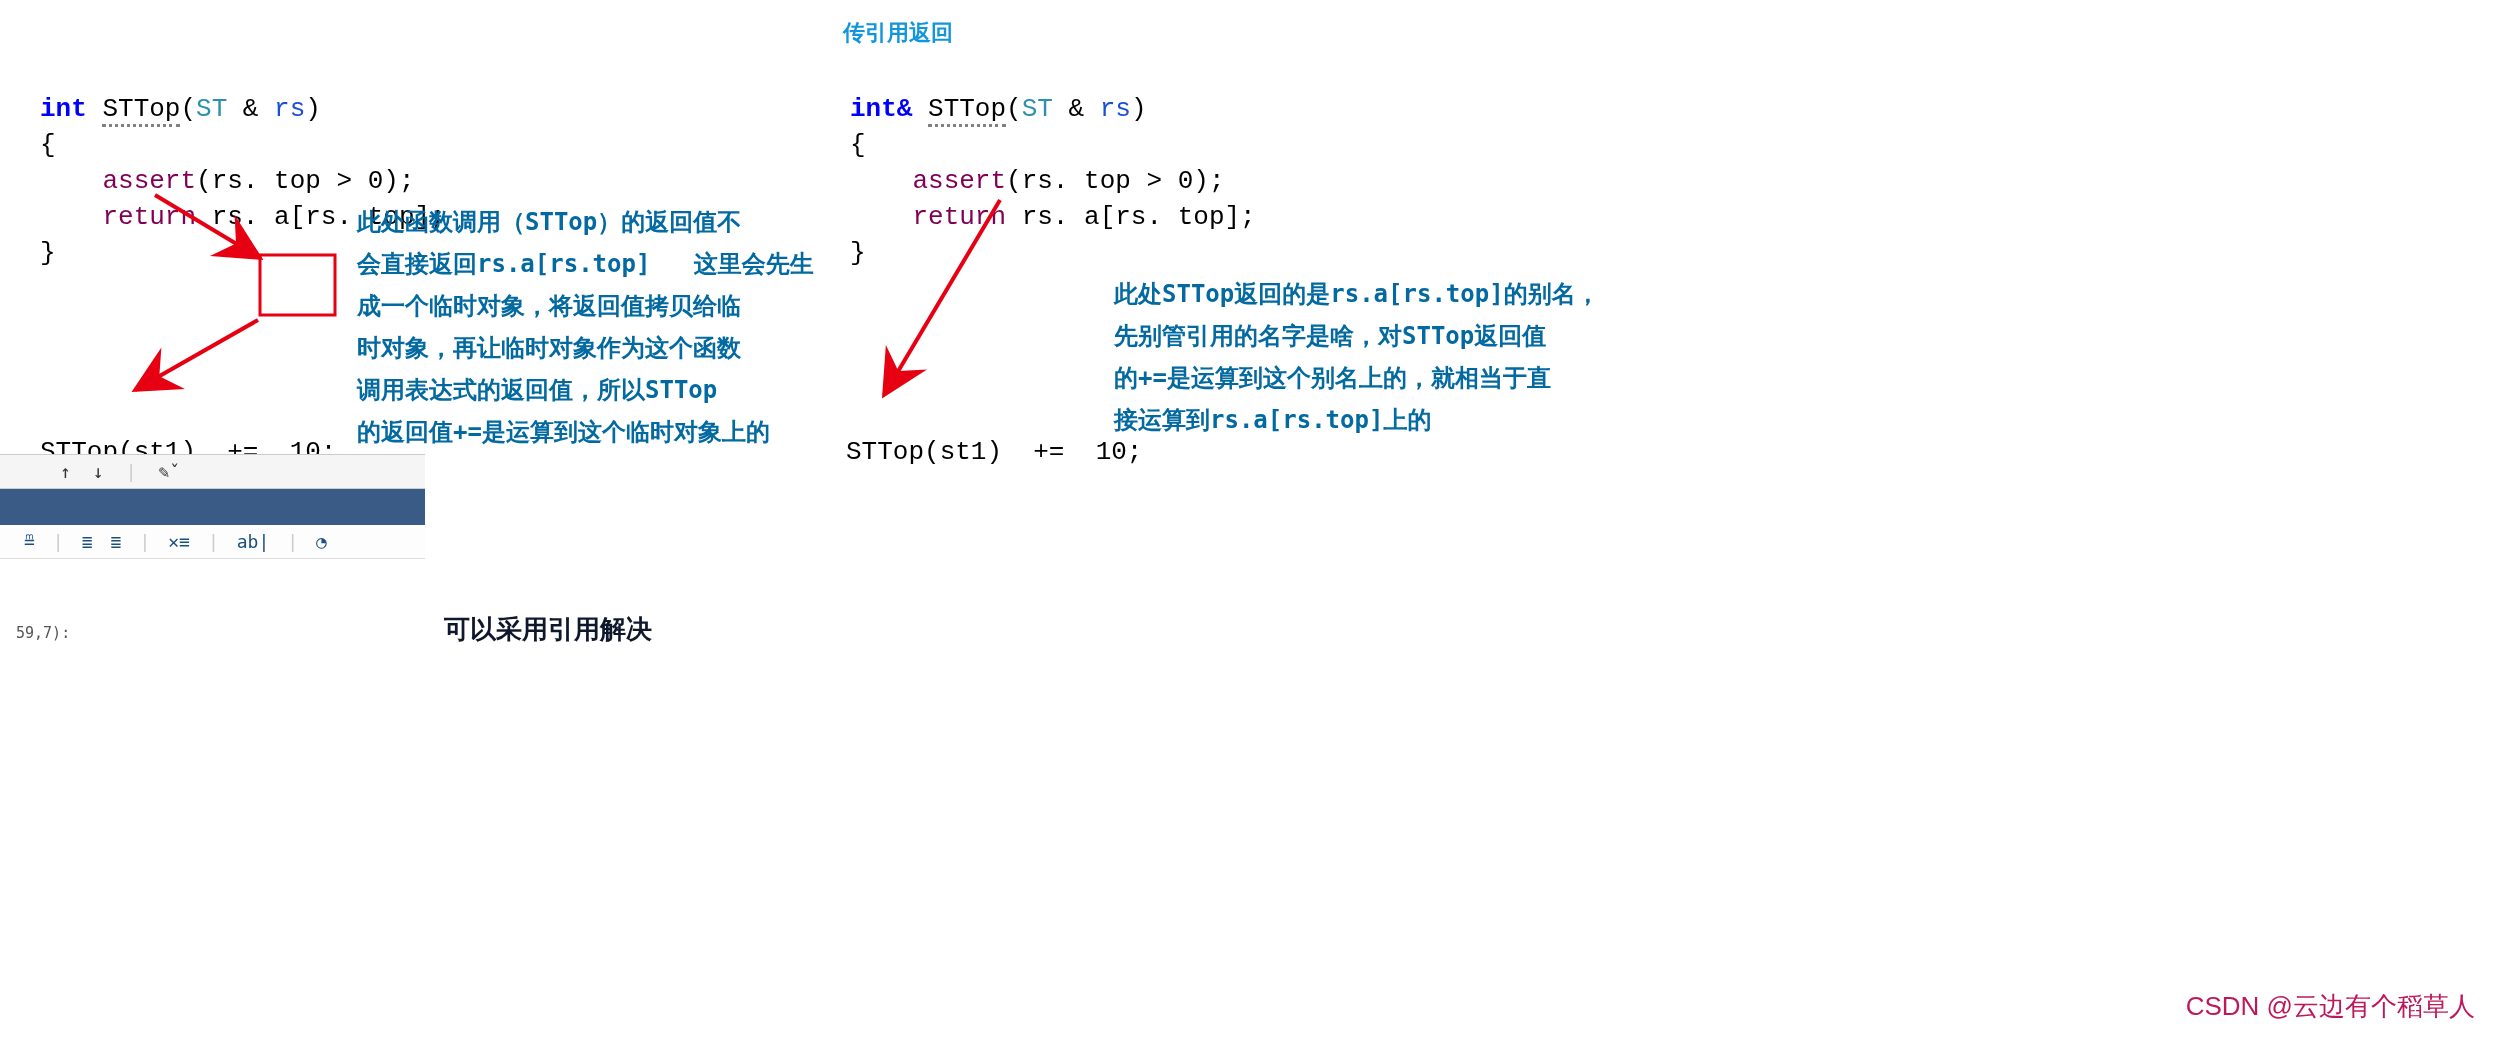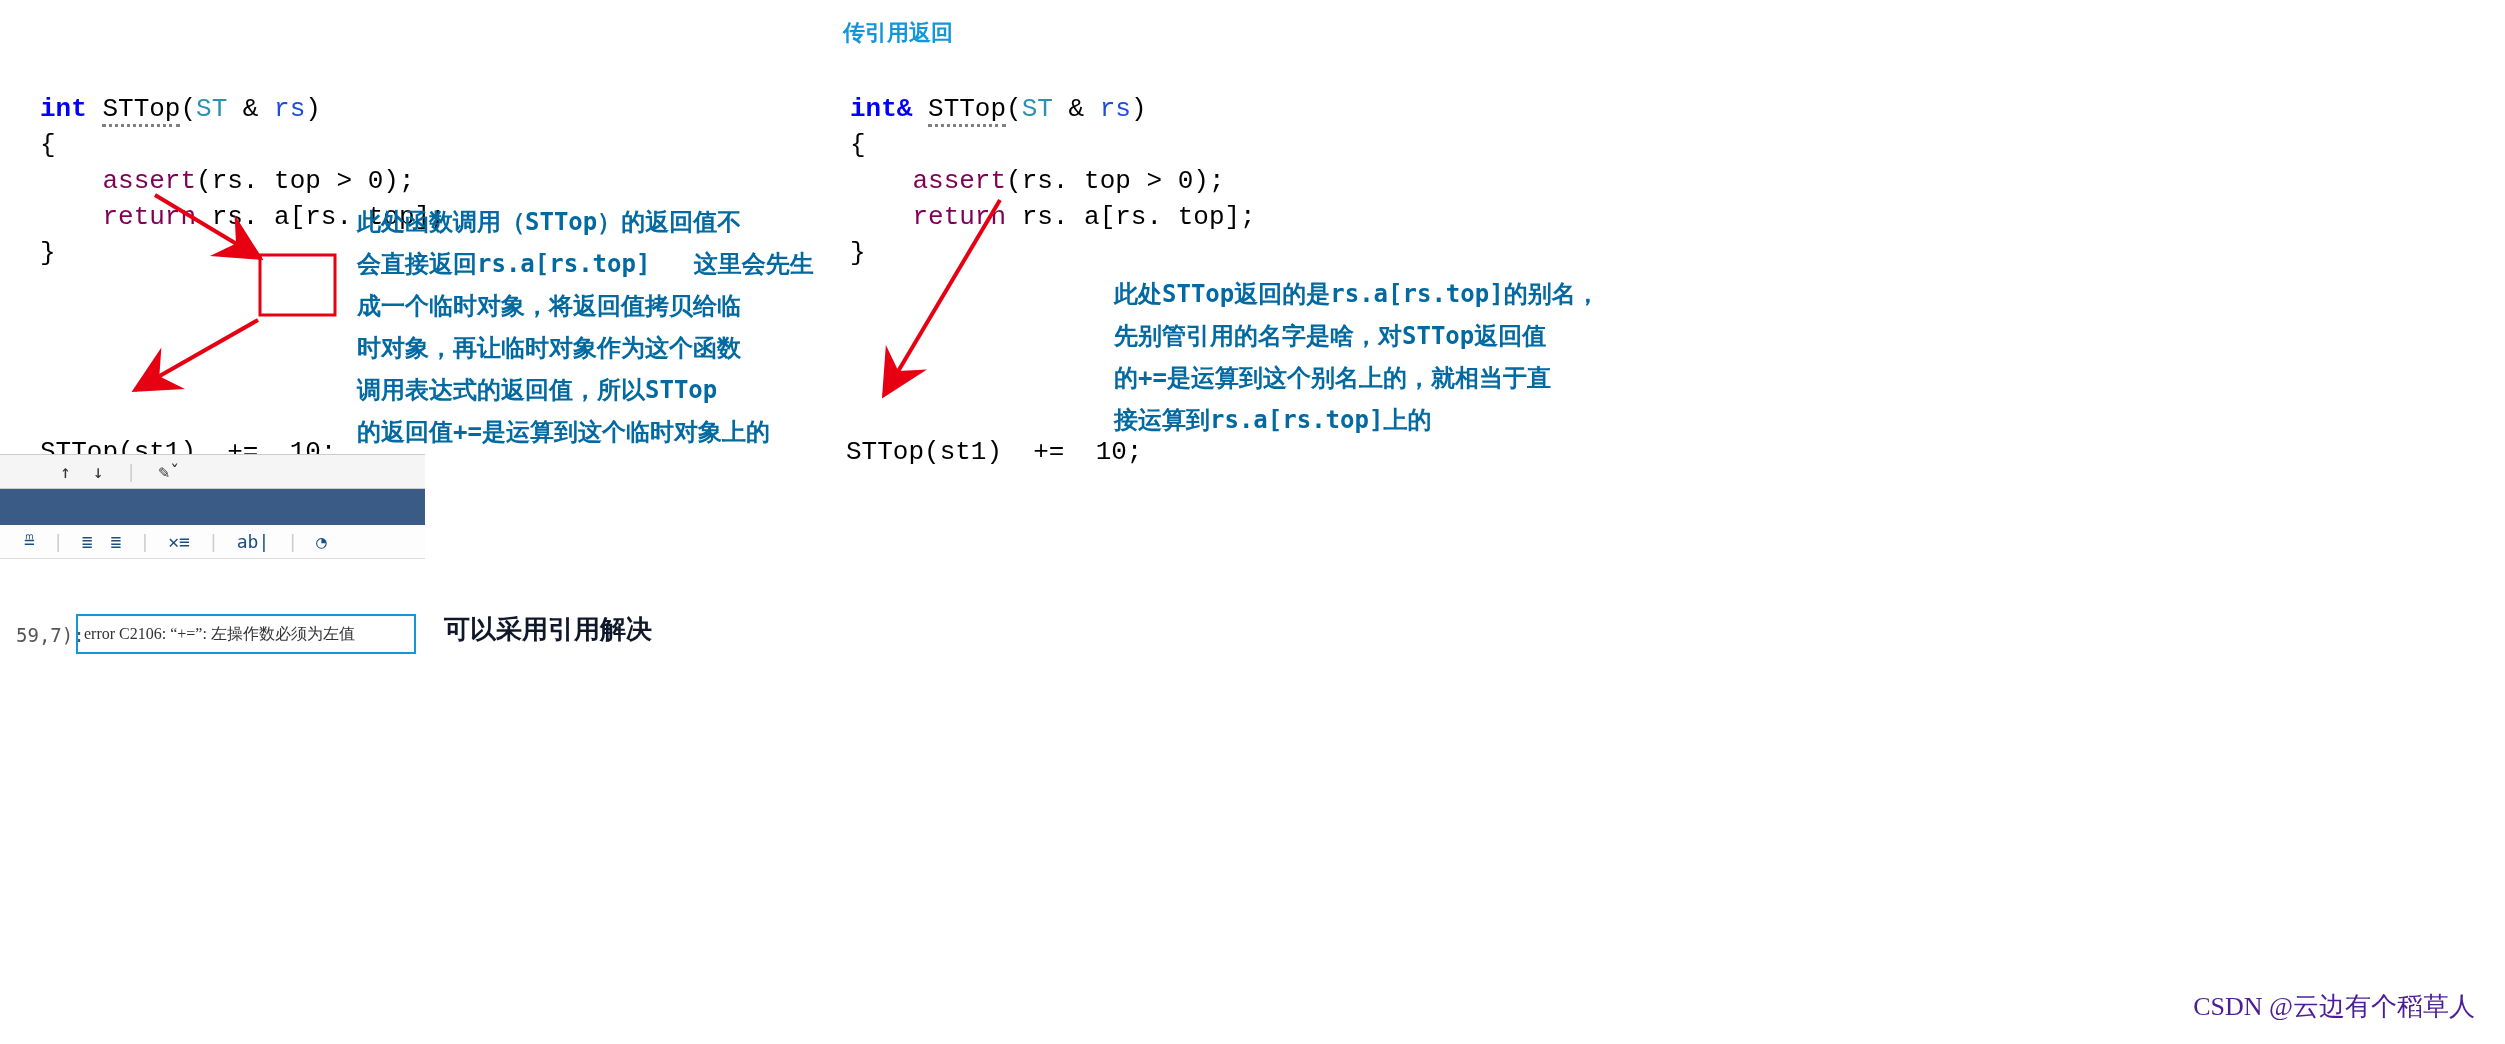--- a/index.html
+++ b/index.html
@@ -107,30 +107,30 @@
     padding-left: 6px;
     font-family: "SimSun", serif;
     font-size: 16px;
     color: #333;
   }
   .err-prefix {
     position:absolute;
     left:16px;
     top:20px;
     font-family: Consolas, monospace;
-    font-size:19px;
+    font-size:15px;
     color:#555;
   }
   .watermark {
     position:absolute;
     right:30px;
     bottom:20px;
-    color:#4c1d95;
+    color:#be185d;
     font-size:26px;
-    font-family:Liberation Serif, serif;
+    font-family:Liberation Sans, sans-serif;
   }
   .tb-sep { color:#ccc; }
 </style>
 </head>
 <body>
 
 <div class="code-block" style="left:40px; top:55px;">
 <span class="kw-type">int</span> <span class="fn dotted">STTop</span>(<span class="cls">ST</span><span> &amp; </span><span class="var">rs</span>)
 {
     <span class="kw-flow">assert</span>(<span>rs. top &gt; 0</span>);
@@ -201,20 +201,17 @@
     <span>✕≡</span>
     <span class="tb-sep">|</span>
     <span>ab|</span>
     <span class="tb-sep">|</span>
     <span>◔</span>
   </div>
 </div>
 
 <div class="err-area">
   <span class="err-prefix">59,7):</span>
-  <div class="err-box">
-    <span>error C2106: “+=”: 左操作数必须为左值</span>
-  </div>
 </div>
 
 <div class="anno-blue" style="left:444px; top:612px;">可以采用引用解决</div>
 
 <div class="watermark">CSDN @云边有个稻草人</div>
 
 </body></html>

